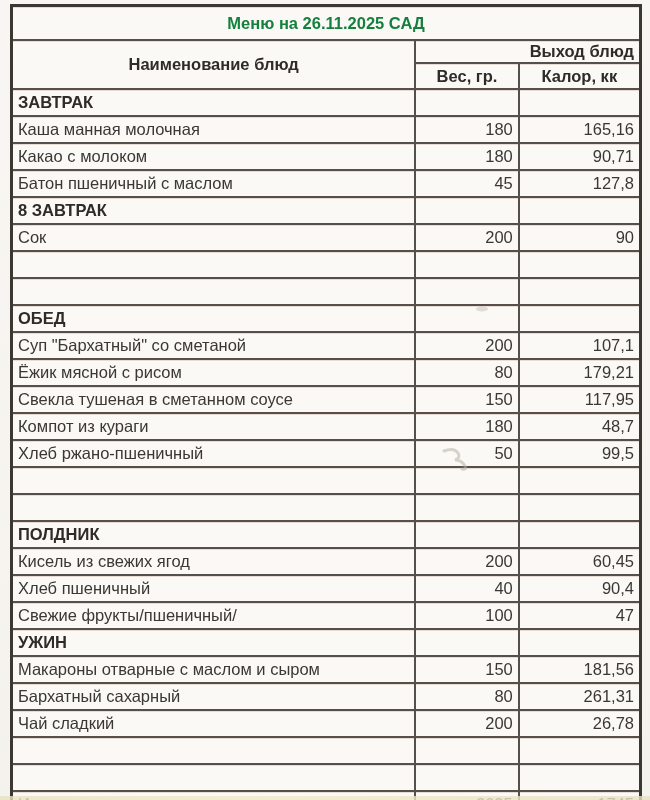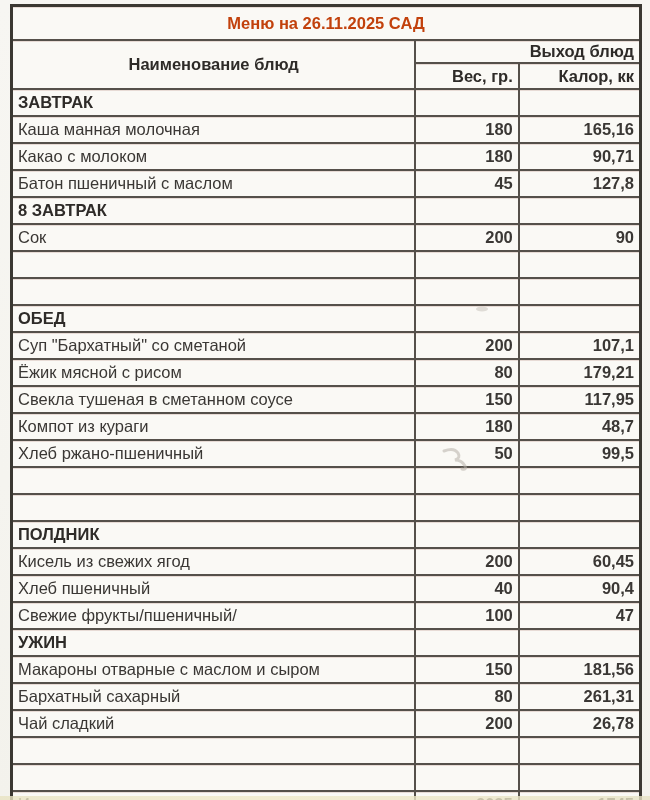--- a/index.html
+++ b/index.html
@@ -42,46 +42,46 @@
     overflow: hidden;
     white-space: nowrap;
   }
   table.menu {
     border: 3px solid #3b3832;
   }
   .title-cell {
     text-align: center;
     font-size: 23px;
     font-weight: bold;
-    color: #c2410c;
+    color: #15803d;
     height: 32px;
   }
   .hdr {
     font-weight: bold;
     color: #2e2b28;
   }
   .name-hdr-cell {
     text-align: center;
     height: 45px;
     margin-top: 15px;
   }
   .group-hdr-cell {
     text-align: right;
     height: 21px;
   }
   .sub-hdr-cell {
-    text-align: right;
+    text-align: center;
     height: 24px;
   }
   .c-name  { width: 398px; }
   .c-num   { width: 102px; }
   .c-num2  { width: 120px; }
   tr.body-row td { height: 25px; }
   td.cell-name   { text-align: left; }
-  td.cell-number { text-align: right; padding-right: 7px; font-weight: bold; }
+  td.cell-number { text-align: right; padding-right: 7px; }
   td.cell-section {
     text-align: left;
     font-weight: bold;
     color: #2e2b28;
   }
   .artifact {
     position: absolute;
     pointer-events: none;
     opacity: .55;
   }

